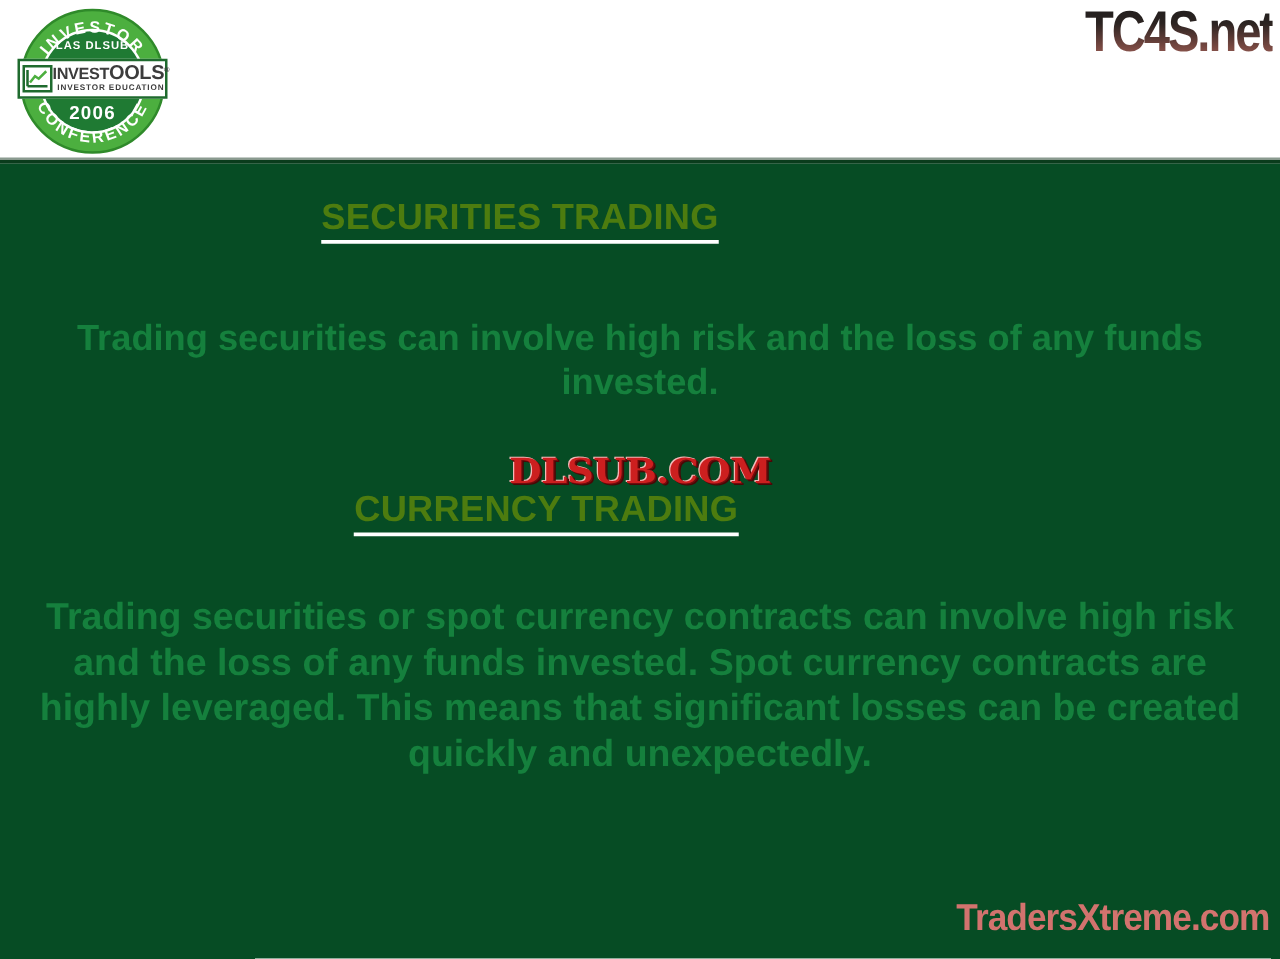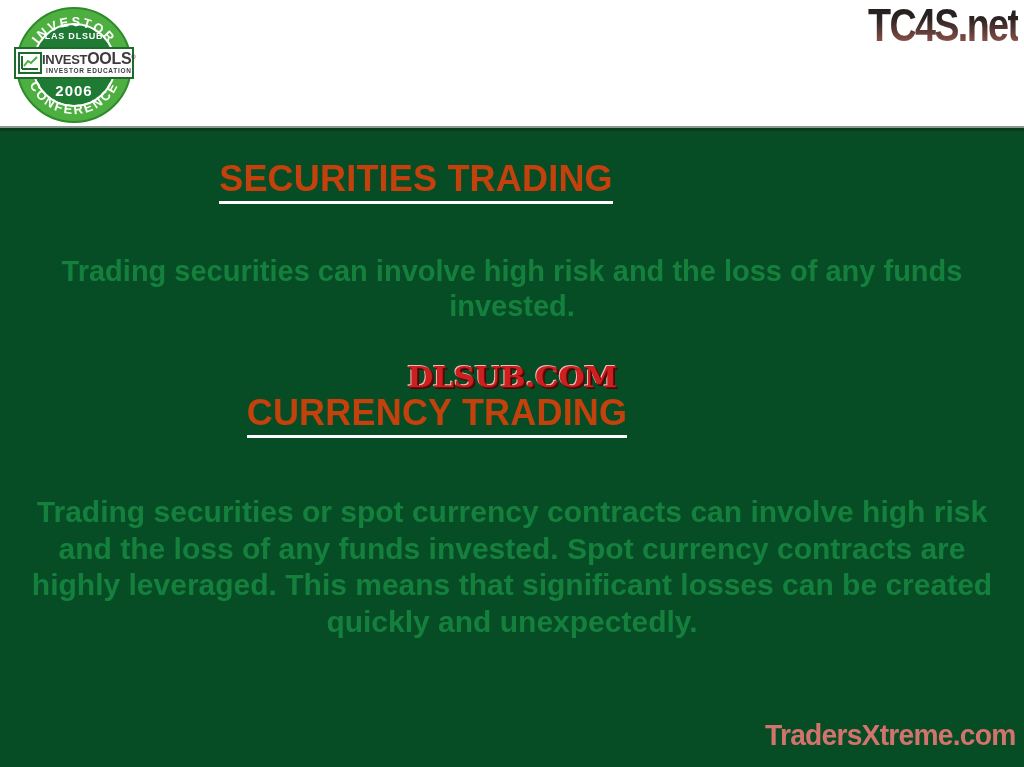--- a/index.html
+++ b/index.html
@@ -208,23 +208,23 @@
     top: 131px;
     width: 1024px;
     height: 636px;
     background: #064c24;
   }
 
   .section-heading {
     position: absolute;
     width: 832px;
     text-align: center;
-    color: #c2410c;
-    font-weight: bold;
-    font-size: 36px;
+    color: #4d7c0f;
+    font-weight: bold;
+    font-size: 29px;
     font-family: "Liberation Sans", sans-serif;
     letter-spacing: 0.2px;
   }
   .section-heading span {
     border-bottom: 3px solid #ffffff;
     padding-bottom: 2px;
   }
   #heading-securities { top: 158px; }
   #heading-currency   { top: 392px; padding-left: 21px; }
 
@@ -238,21 +238,21 @@
     white-space: pre-line;
   }
   #para-securities {
     left: 40px;
     top: 254px;
     width: 944px;
     font-size: 29px;
   }
   #para-currency {
     left: 24px;
-    top: 494px;
+    top: 476px;
     width: 976px;
     font-size: 30px;
   }
 
   
   .watermark-dlsub {
     position: absolute;
     left: 0;
     top: 360px;
     width: 1024px;

